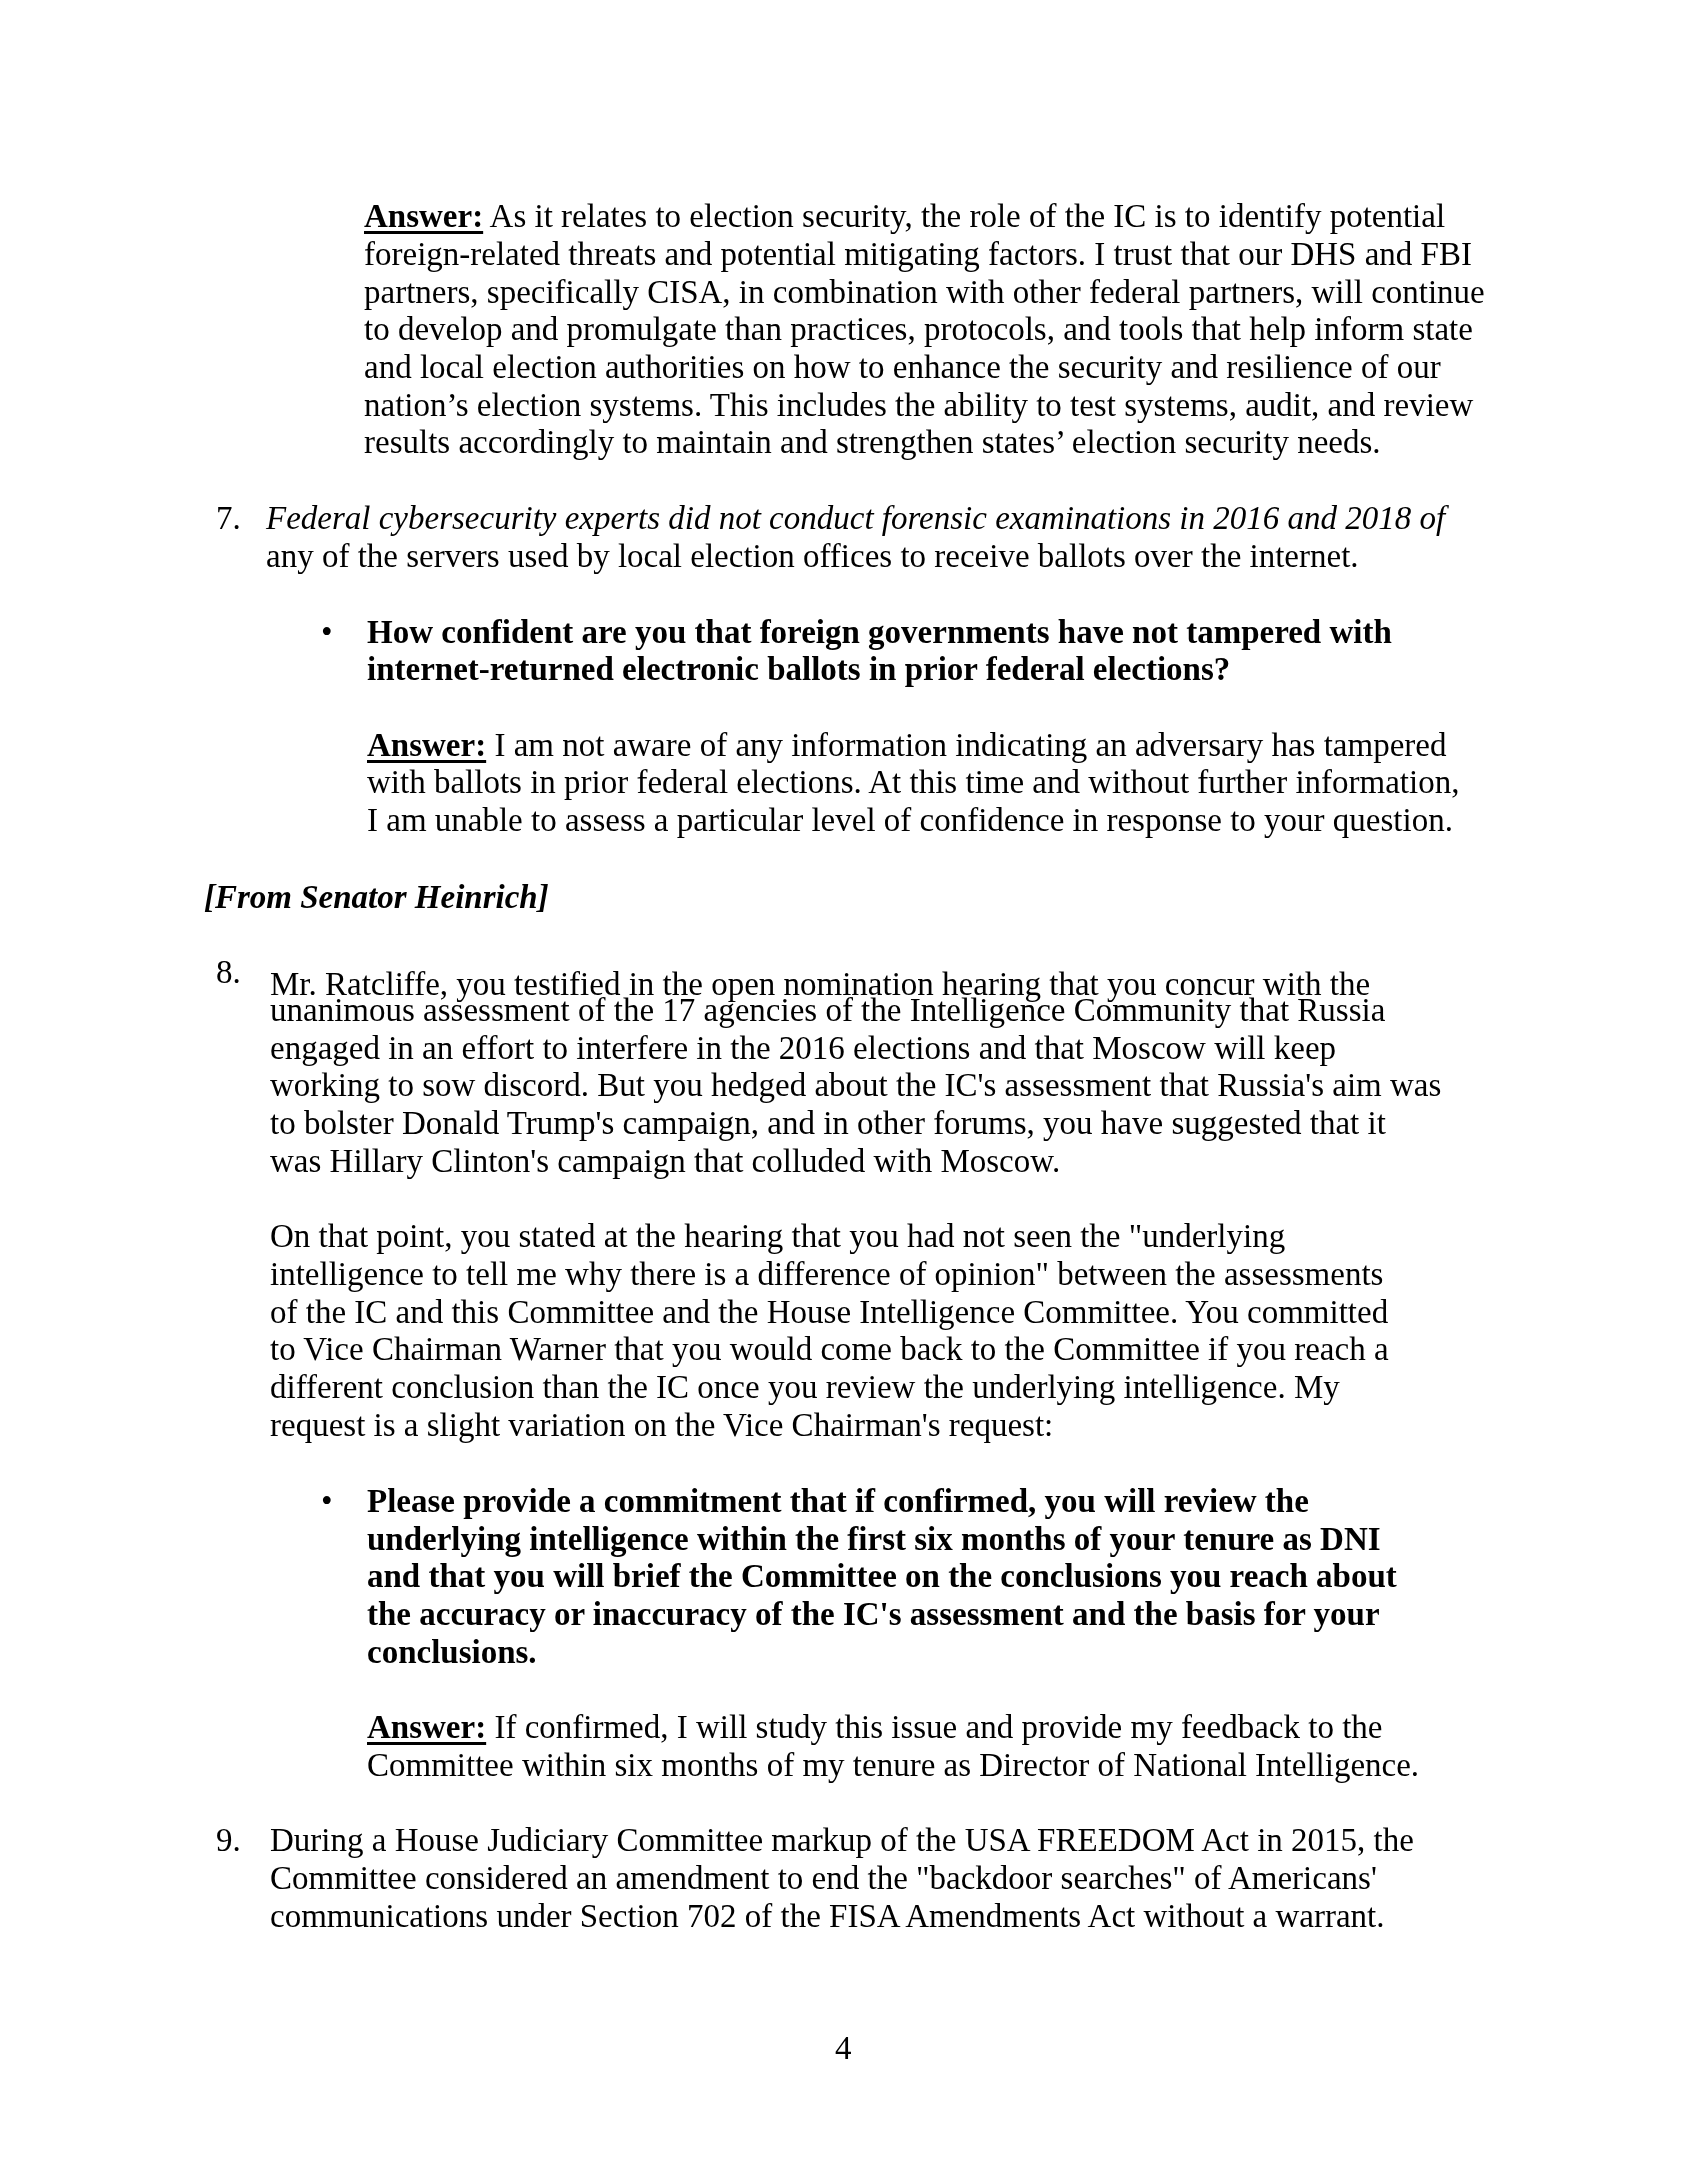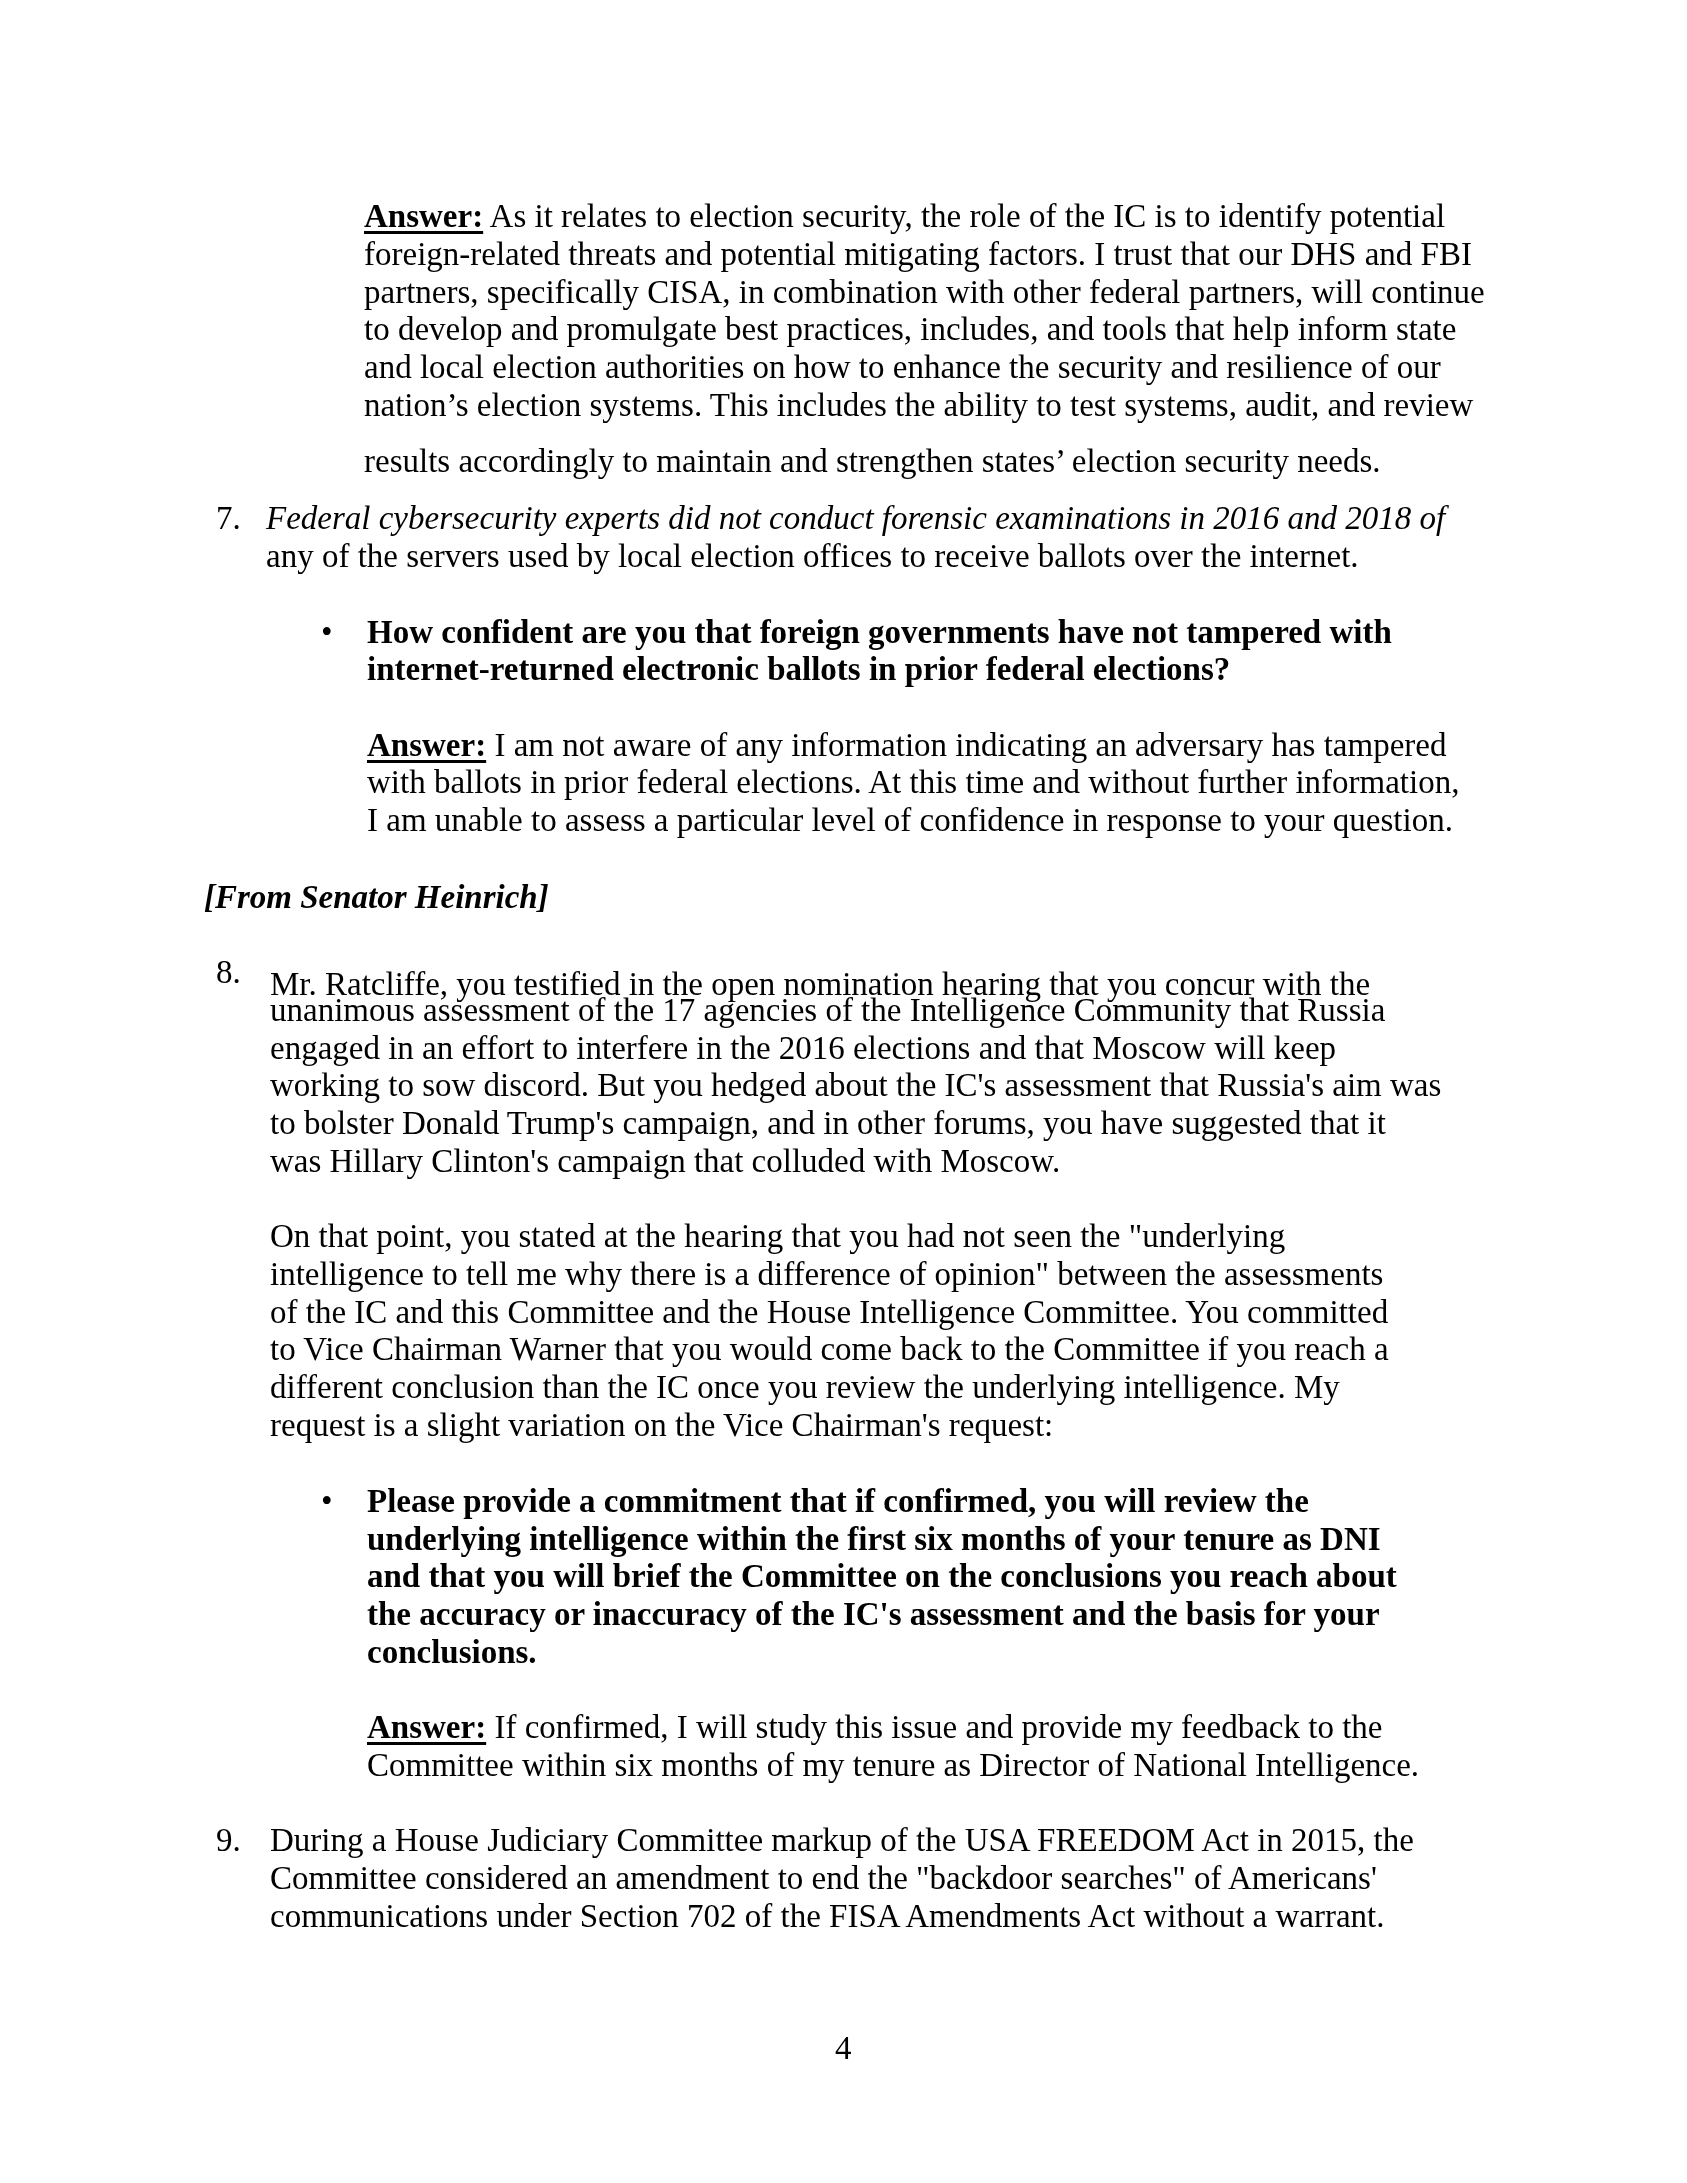--- a/index.html
+++ b/index.html
@@ -16,24 +16,24 @@
 </style>
 </head>
 <body>
 
 <div class="page">
 
   <div>
     <div class="line" style="left:364px; top:197px;"><span class="ans-label">Answer:</span><span> As it relates to election security, the role of the IC is to identify potential</span></div>
     <div class="line" style="left:364px; top:235px;">foreign-related threats and potential mitigating factors.  I trust that our DHS and FBI</div>
     <div class="line" style="left:364px; top:273px;">partners, specifically CISA, in combination with other federal partners, will continue</div>
-    <div class="line" style="left:364px; top:310px;">to develop and promulgate best practices, includes, and tools that help inform state</div>
+    <div class="line" style="left:364px; top:310px;">to develop and promulgate than practices, protocols, and tools that help inform state</div>
     <div class="line" style="left:364px; top:348px;">and local election authorities on how to enhance the security and resilience of our</div>
     <div class="line" style="left:364px; top:386px;">nation’s election systems.  This includes the ability to test systems, audit, and review</div>
-    <div class="line" style="left:364px; top:442px;">results accordingly to maintain and strengthen states’ election security needs.</div>
+    <div class="line" style="left:364px; top:423px;">results accordingly to maintain and strengthen states’ election security needs.</div>
   </div>
 
   <div>
     <div class="num" style="left:216px; top:499px;">7.</div>
     <div class="line" style="left:266px; top:499px;font-style:italic;">Federal cybersecurity experts did not conduct forensic examinations in 2016 and 2018 of</div>
     <div class="line" style="left:266px; top:537px;">any of the servers used by local election offices to receive ballots over the  internet.</div>
 
     <div class="bullet" style="left:321px; top:613px;">•</div>
     <div class="line bold" style="left:367px; top:613px;">How confident are you that foreign governments have not tampered with</div>
     <div class="line bold" style="left:367px; top:650px;">internet-returned electronic ballots in prior federal elections?</div>

